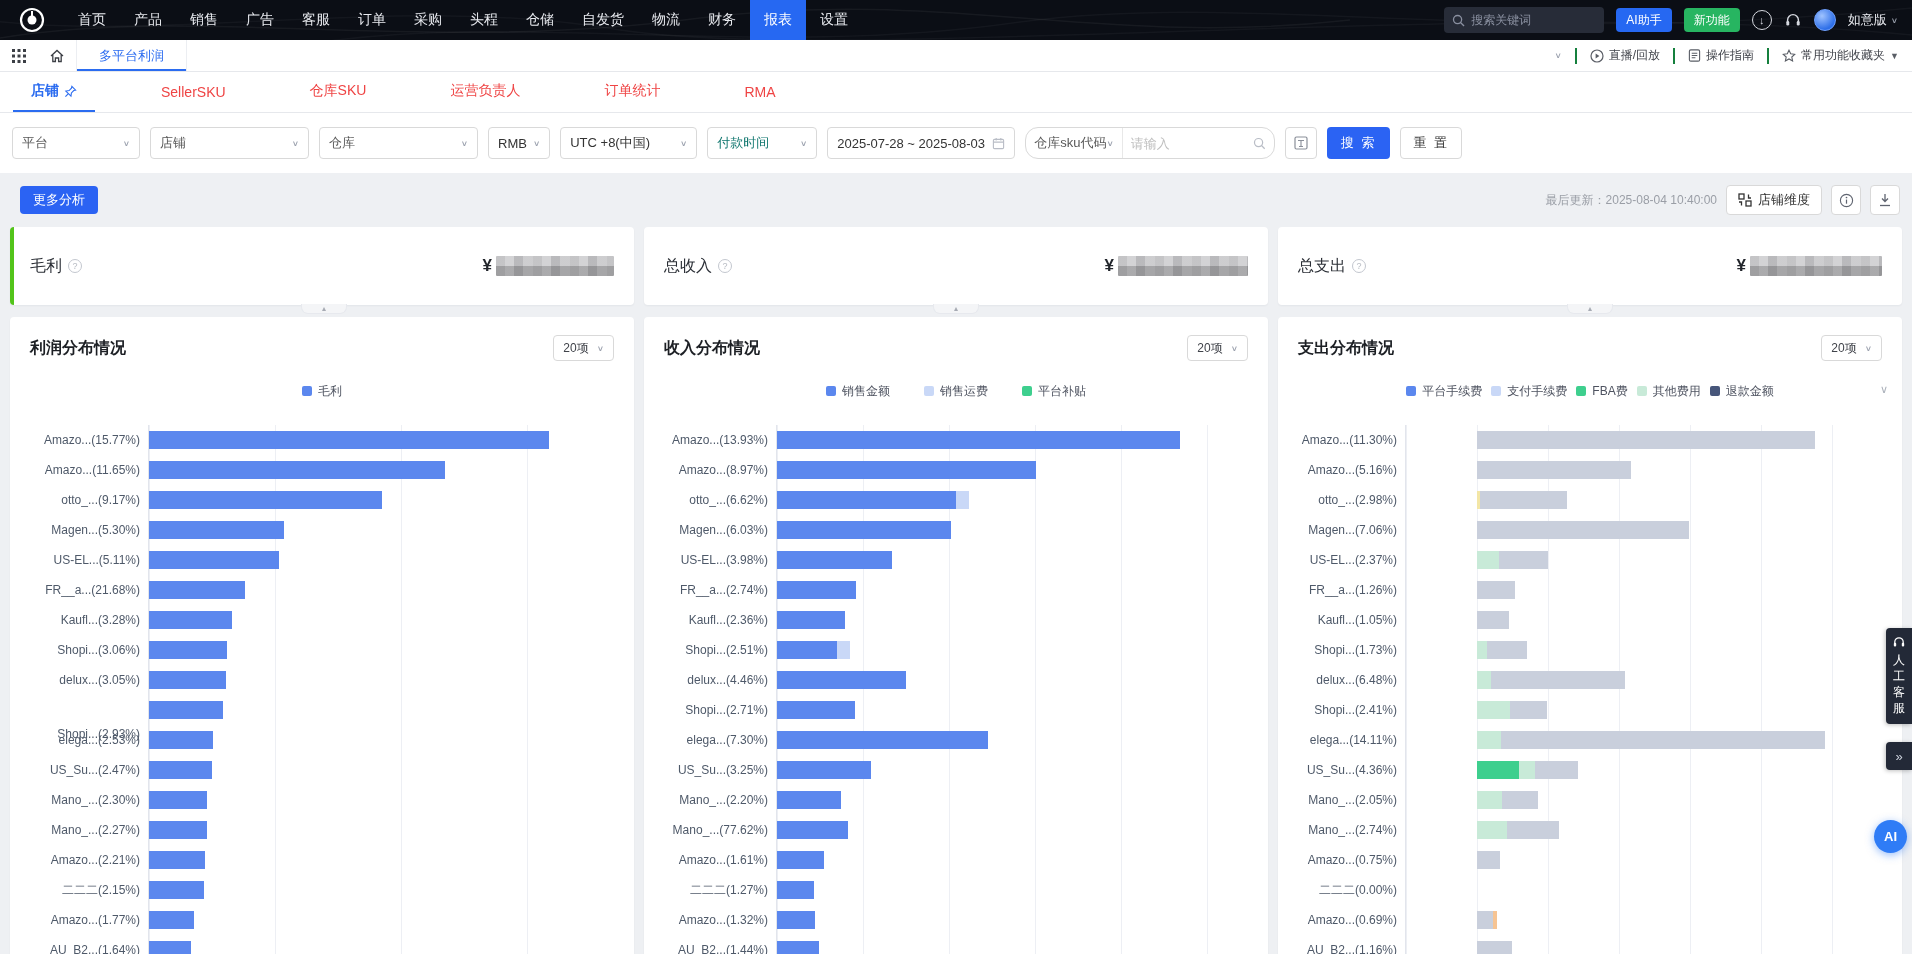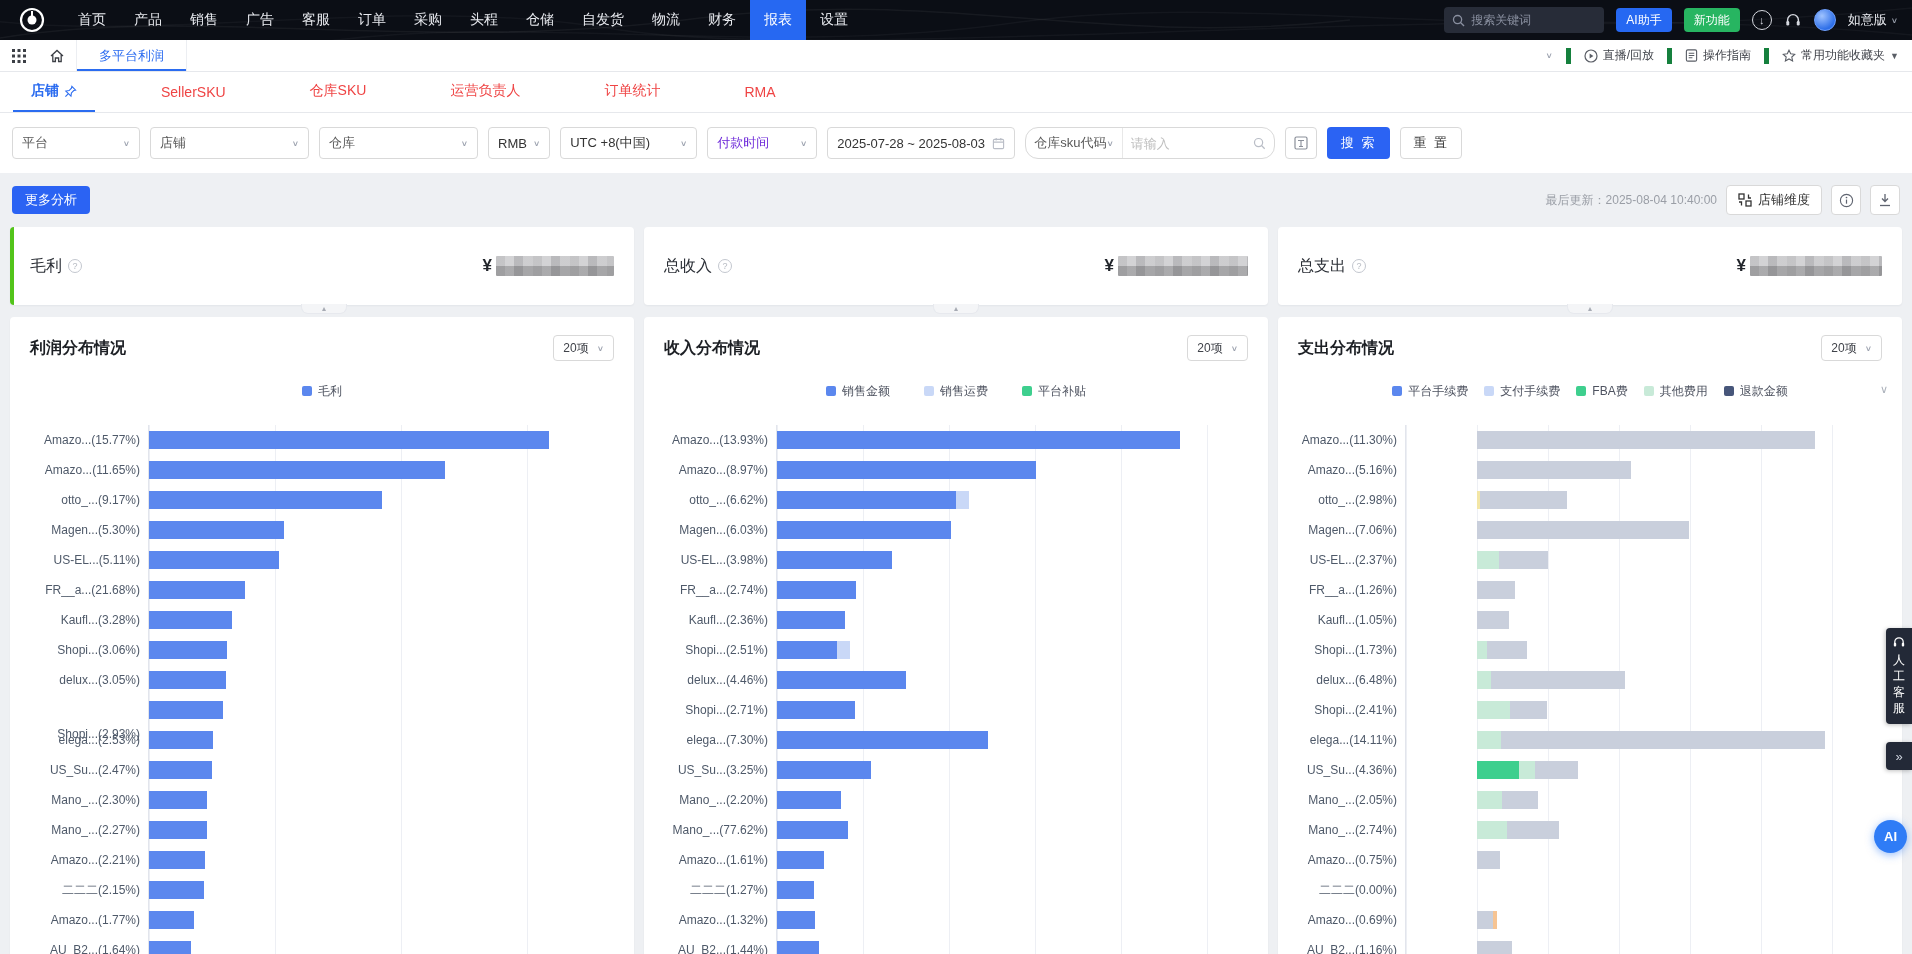--- a/index.html
+++ b/index.html
@@ -24,21 +24,21 @@
   .avatar { width:22px; height:22px; border-radius:50%; background:radial-gradient(circle at 35% 30%, #9fc3ff, #2e6fe8 70%); border:1px solid #6ea0ff; }
   .edition { font-size:13px; color:#e8eaef; display:flex; align-items:center; gap:4px; }
   .chev { color:#9aa0ad; font-size:10px; transform:scaleY(.8); display:inline-block; }
 
   
   .tabrow { height:32px; background:#fff; border-bottom:1px solid #e6e8ec; display:flex; align-items:stretch; }
   .tabrow .sq-btn { width:38px; display:flex; align-items:center; justify-content:center; color:#3c3f45; cursor:pointer; }
   .page-tab { padding:0 22px; display:flex; align-items:center; font-size:13px; color:#2b6cf0; border-right:1px solid #eceef2; border-left:1px solid #eceef2; position:relative; cursor:pointer; }
   .page-tab:after { content:""; position:absolute; left:0; right:0; bottom:0; height:2px; background:#2b6cf0; }
   .tabrow-right { margin-left:auto; display:flex; align-items:center; font-size:12px; color:#40434a; }
-  .tabrow-right .grp { display:flex; align-items:center; gap:5px; padding:0 13px; border-left:5px solid #15803d; height:16px; cursor:pointer; white-space:nowrap; }
+  .tabrow-right .grp { display:flex; align-items:center; gap:5px; padding:0 13px; border-left:2px solid #15803d; height:16px; cursor:pointer; white-space:nowrap; }
   .tabrow-right .grp.first { border-left:none; }
   .tri-down { font-size:9px; color:#5a5e66; }
 
   
   .subtabs { background:#fff; display:flex; align-items:flex-end; padding:0 13px; height:41px; border-bottom:1px solid #e6e8ec; }
   .subtab { font-size:14px; color:#ef4444; padding:0 18px 12px 18px; margin-right:48px; cursor:pointer; position:relative; white-space:nowrap; display:flex; align-items:center; gap:5px; }
   .subtab.active { color:#2b6cf0; font-weight:bold; }
   .subtab.active:after { content:""; position:absolute; left:0; right:0; bottom:0; height:2px; background:#2b6cf0; }
 
   
@@ -49,21 +49,21 @@
   .f-compound .seg-select { display:flex; align-items:center; padding:0 8px; font-size:13px; color:#595959; border-right:1px solid #e8e8e8; cursor:pointer; white-space:nowrap; }
   .f-compound input { border:none; outline:none; font-size:13px; padding:0 8px; width:130px; color:#333; }
   .f-compound input::placeholder { color:#bfbfbf; }
   .icon-btn { width:32px; height:32px; border:1px solid #d9d9d9; border-radius:4px; background:#fff; display:flex; align-items:center; justify-content:center; cursor:pointer; }
   .btn { height:32px; border-radius:4px; display:flex; align-items:center; justify-content:center; font-size:13px; cursor:pointer; letter-spacing:2px; }
   .btn.primary { background:#2b63f3; color:#fff; border:none; padding:0 14px; }
   .btn.plain { background:#fff; color:#333; border:1px solid #d9d9d9; padding:0 12px; }
 
   
   .content { padding:10px; }
-  .actionbar { display:flex; align-items:center; margin:2px 2px 12px 2px; }
+  .actionbar { display:flex; align-items:center; margin:2px 2px 12px 10px; }
   .btn-more { background:#2b63f3; color:#fff; border-radius:4px; height:28px; padding:0 13px; display:flex; align-items:center; font-size:13px; cursor:pointer; }
   .action-right { margin-left:auto; display:flex; align-items:center; gap:9px; }
   .update-txt { color:#9a9ea6; font-size:12px; }
   .dim-btn { height:30px; border:1px solid #d9d9d9; background:#fff; border-radius:4px; display:flex; align-items:center; gap:6px; padding:0 11px; font-size:13px; color:#333; cursor:pointer; }
   .sm-btn { width:30px; height:30px; border:1px solid #d9d9d9; background:#fff; border-radius:4px; display:flex; align-items:center; justify-content:center; cursor:pointer; color:#5f6470; }
 
   
   .cards { display:flex; gap:10px; }
   .card { flex:1; background:#fff; border-radius:4px; height:78px; position:relative; display:flex; align-items:center; padding:0 20px; box-shadow:0 1px 2px rgba(20,30,60,.05); }
   .card.green-edge { border-left:4px solid #52c41a; padding-left:16px; }
@@ -78,21 +78,21 @@
   }
   .collapse-handle { position:absolute; bottom:-9px; left:50%; transform:translateX(-50%); width:46px; height:10px; background:#f4f5f7; border:1px solid #e7e9ee; border-top:none; border-radius:0 0 7px 7px; display:flex; align-items:center; justify-content:center; font-size:8px; color:#a7abb4; line-height:6px; cursor:pointer; }
 
   
   .panels { display:flex; gap:10px; margin-top:12px; }
   .panel { flex:1; background:#fff; border-radius:4px; padding:18px 20px 0 20px; height:700px; position:relative; box-shadow:0 1px 2px rgba(20,30,60,.05); }
   .p-head { display:flex; align-items:center; }
   .p-title { font-size:16px; font-weight:bold; color:#1c1f24; }
   .count-sel { margin-left:auto; height:26px; border:1px solid #d9d9d9; border-radius:4px; display:flex; align-items:center; gap:8px; padding:0 9px; font-size:12px; color:#40434a; cursor:pointer; }
   .legend { margin-top:22px; display:flex; align-items:center; justify-content:center; gap:34px; position:relative; height:16px; }
-  .legend.tight { gap:16px; }
+  .legend.tight { gap:9px; }
   .lg-item { display:flex; align-items:center; gap:6px; font-size:12px; color:#4e5360; cursor:pointer; white-space:nowrap; }
   .lg-sw { width:10px; height:10px; border-radius:2px; }
   .lg-collapse { position:absolute; right:-6px; top:0; color:#aab0ba; font-size:11px; cursor:pointer; }
   .rows { margin-top:26px; }
   .crow { display:flex; align-items:center; height:30px; }
   .crow .lab { text-align:right; padding-right:8px; font-size:12px; color:#4e5969; white-space:nowrap; overflow:hidden; }
   .crow .barcell { flex:1; height:30px; display:flex; align-items:center; border-left:1px solid #e2e5ec; }
   .seg { height:18px; }
   .seg:first-child { border-radius:0; }
 
@@ -262,21 +262,21 @@
     </div>
   <div class="f-box">
       <span style="color:#333">RMB</span>
       <span class="chev">∨</span>
     </div>
   <div class="f-box" style="width:137px">
       <span style="color:#333">UTC +8(中国)</span>
       <span class="chev">∨</span>
     </div>
   <div class="f-box" style="width:110px">
-      <span style="color:#6d28d9">付款时间</span>
+      <span style="color:#0f766e">付款时间</span>
       <span class="chev">∨</span>
     </div>
   <div class="f-box" style="width:188px">
       <span style="color:#333">2025-07-28 ~ 2025-08-03</span>
     <span class="ic">
       <svg width="13" height="13" viewBox="0 0 14 14">
           <rect x="1.5" y="2.5" width="11" height="10" rx="1.2" fill="none" stroke="#b9bdc6" stroke-width="1.2"></rect>
           <path d="M1.5 5.5 H12.5 M4.5 1.2 V3.8 M9.5 1.2 V3.8" stroke="#b9bdc6" stroke-width="1.2"></path>
         </svg>
     </span>

